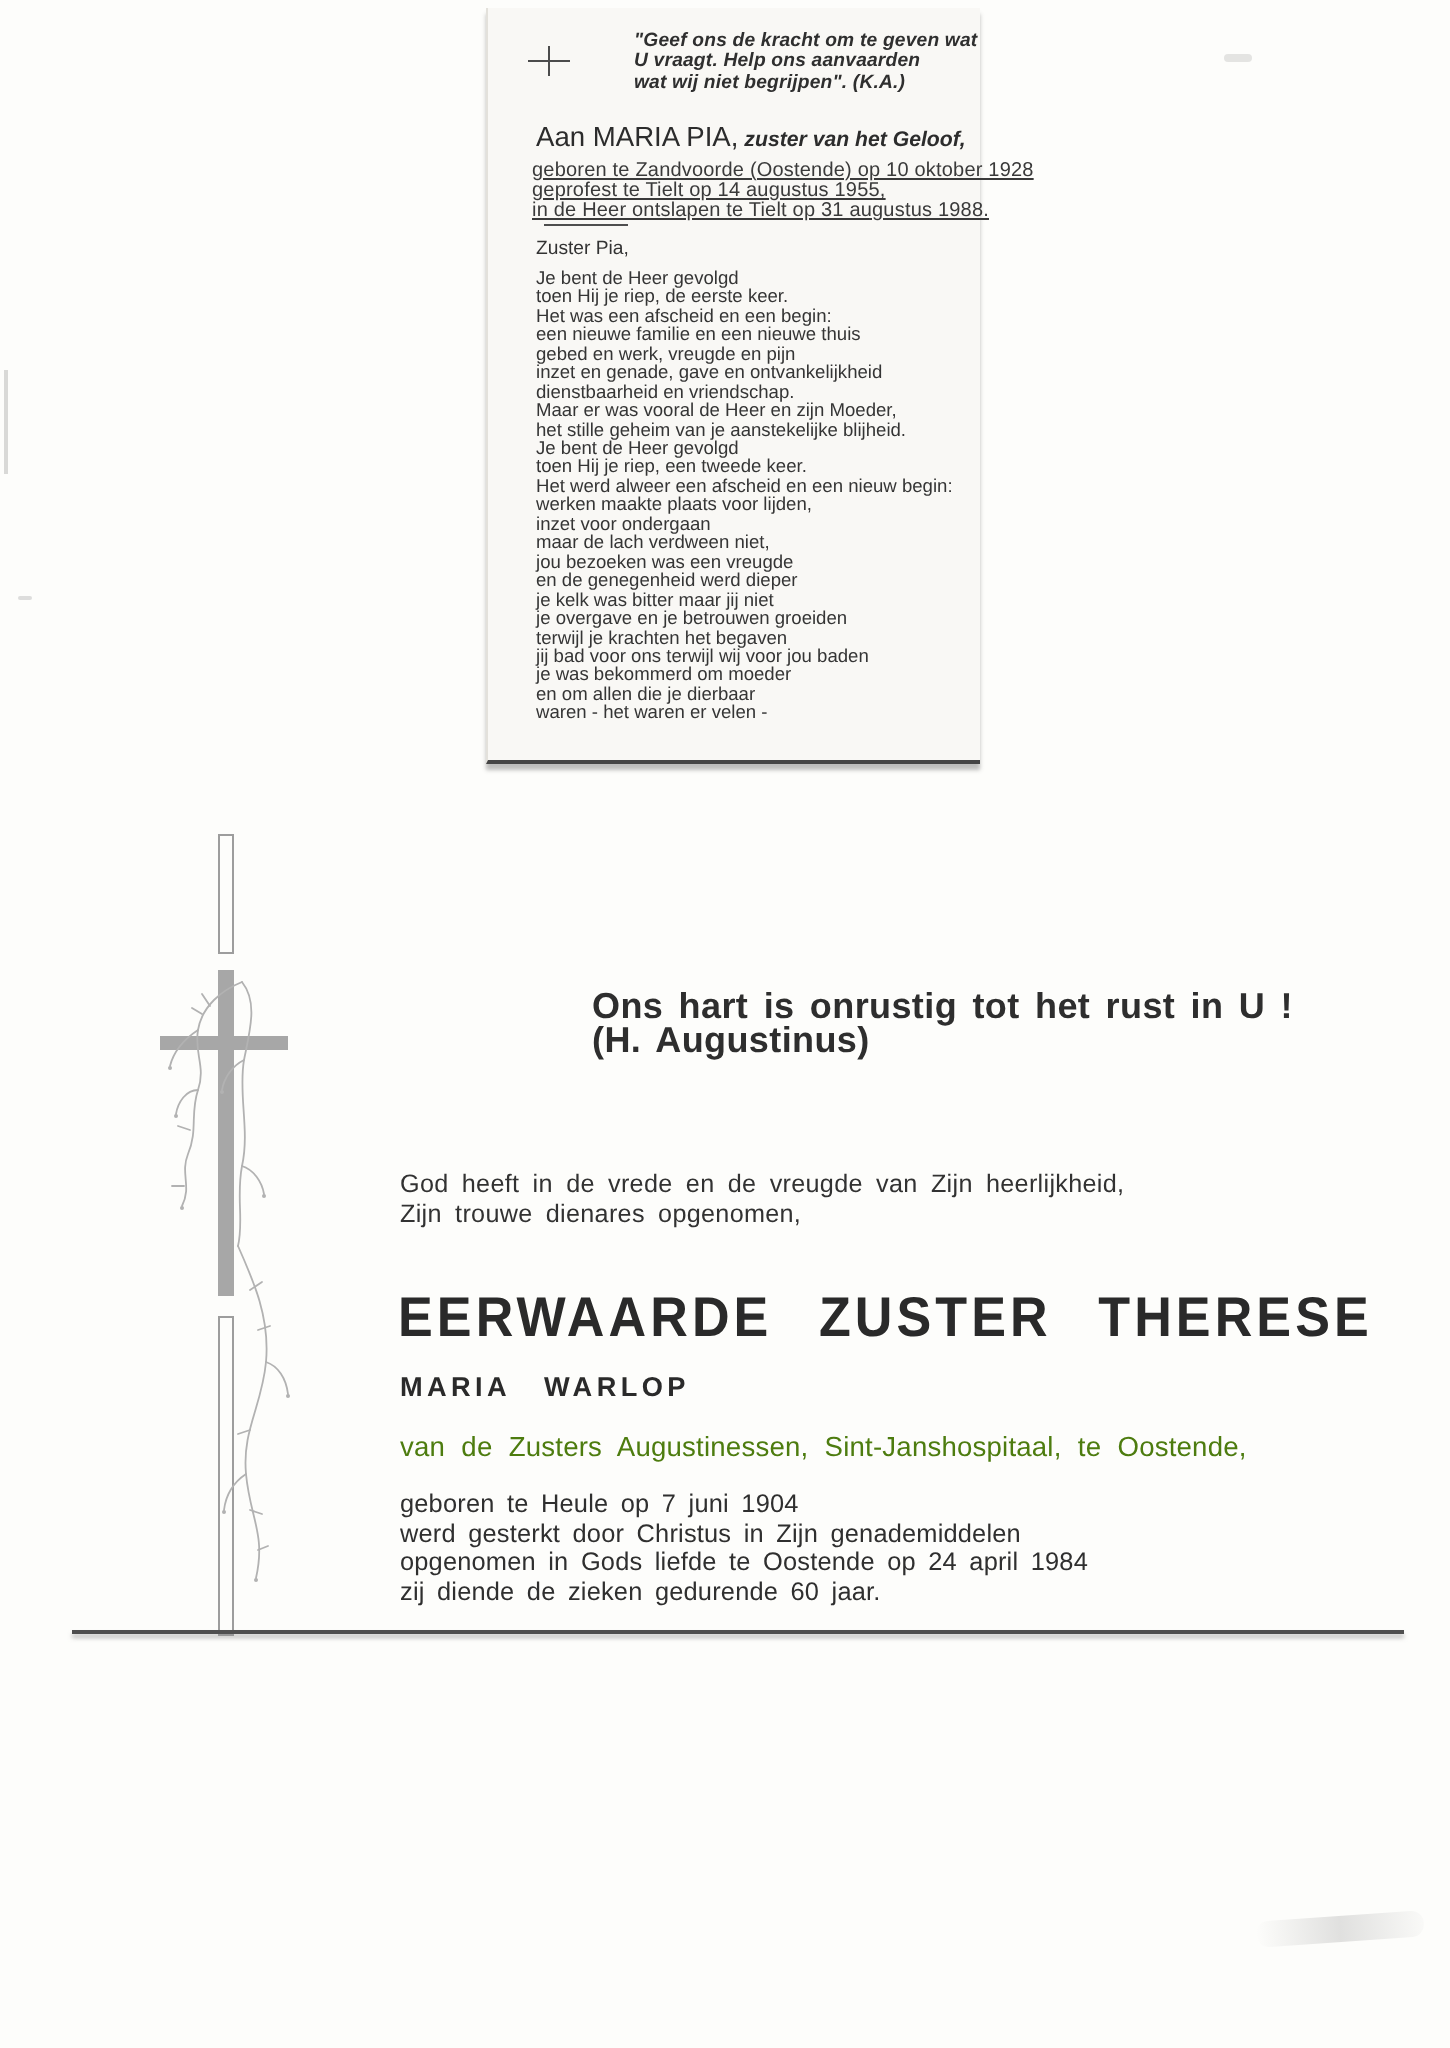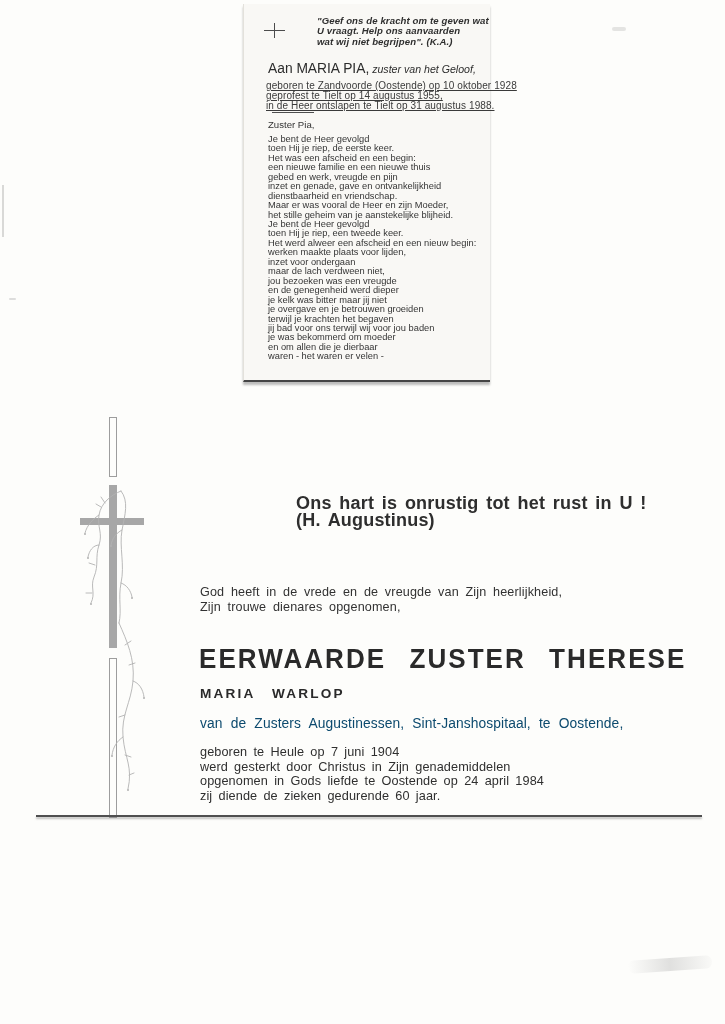--- a/index.html
+++ b/index.html
@@ -29,21 +29,21 @@
   .cross-plus .v{position:absolute;left:10px;top:0;width:1.4px;height:15px;background:#4c4c4c;}
   .opening-quote{
     position:absolute;left:73px;top:12px;width:168px;
     font-size:9.6px;line-height:10.3px;font-style:italic;
     color:#2f2f2f;font-weight:bold;letter-spacing:.1px;
   }
   .salutation{
     position:absolute;left:24px;top:57px;width:220px;
     font-size:13.8px;color:#2c2c2c;white-space:nowrap;
   }
-  .salutation .suffix{font-size:10.6px;font-style:italic;font-weight:normal;}
+  .salutation .suffix{font-size:10.6px;font-style:italic;font-weight:bold;}
   .bio-top{
     position:absolute;left:22px;top:77px;width:220px;
     font-size:10px;line-height:9.9px;color:#3a3a3a;letter-spacing:.1px;text-decoration:underline;
   }
   .card-divider{
     position:absolute;left:28px;top:108px;width:42px;height:0;
     border-top:1.3px solid #4e4e4e;
   }
   .greeting{
     position:absolute;left:24px;top:115px;
@@ -69,21 +69,21 @@
     letter-spacing:2.2px;word-spacing:15px;white-space:nowrap;
     transform:scaleX(.93);transform-origin:left top;
   }
   .deceased-name{
     position:absolute;left:200px;top:686px;
     font-size:13.6px;font-weight:bold;color:#2a2a2a;
     letter-spacing:2.2px;word-spacing:11px;
   }
   .affiliation{
     position:absolute;left:200px;top:716px;width:480px;
-    font-size:13.8px;color:#0c4a6e;word-spacing:4.2px;letter-spacing:.1px;
+    font-size:13.8px;color:#4d7c0f;word-spacing:4.2px;letter-spacing:.1px;
   }
   .bio-bottom{
     position:absolute;left:200px;top:745px;width:430px;
     font-size:12.7px;line-height:14.6px;color:#2f2f2f;word-spacing:2.6px;letter-spacing:.1px;
   }
   .bottom-rule{
     position:absolute;left:36px;top:815px;width:666px;height:2px;
     background:#4f4f4f;
     box-shadow:0 2px 2px rgba(140,140,140,.55);
   }

